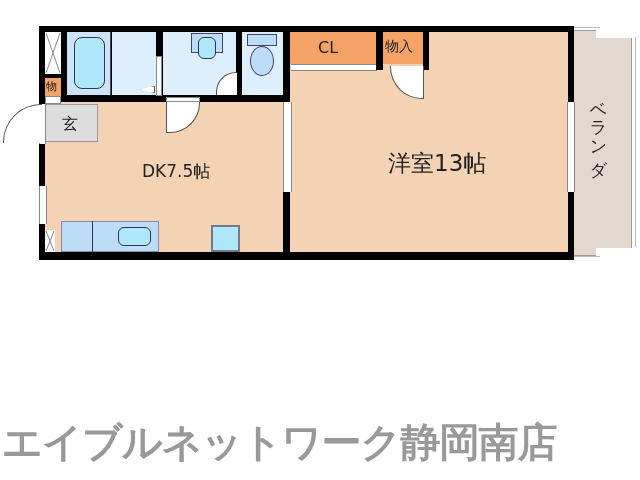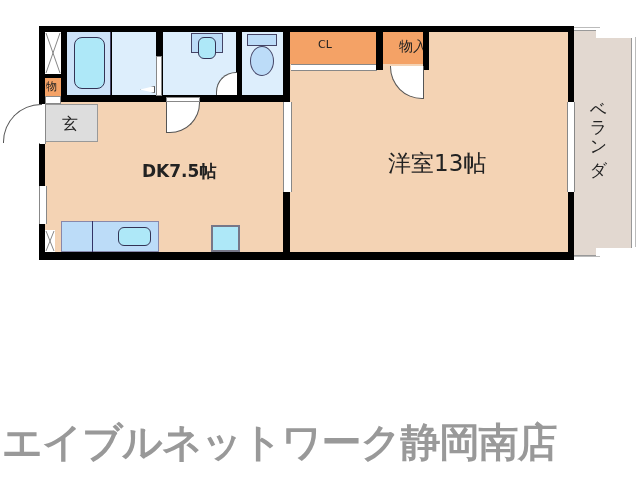--- a/index.html
+++ b/index.html
@@ -20,31 +20,31 @@
 <div class="abs" style="left:572px; top:30px; width:60px; height:226px; background:#e2d8d0; border:1px solid #999;
             clip-path:polygon(0 0, 24px 0, 24px 8px, 60px 8px, 60px 218px, 24px 218px, 24px 226px, 0 226px);"></div>
 <div class="room-label" style="left:590px; top:90px; width:20px; font-size:17px; line-height:22px; writing-mode:vertical-rl; text-orientation:upright;">ベランダ</div>
 
 <div class="wall" style="left:39px; top:26px; width:535px; height:234px;"></div>
 
 <div class="abs" style="left:290px; top:32px; width:278px; height:220px; background:#f4d3b4;"></div>
 <div class="room-label" style="left:388px; top:148px; font-size:23px;">洋室13帖</div>
 
 <div class="abs" style="left:290px; top:32px; width:88px; height:32px; background:#f4a266;"></div>
-<div class="room-label" style="left:318px; top:38px; font-size:11px;">CL</div>
+<div class="room-label" style="left:318px; top:38px; font-size:16px;">CL</div>
 <div class="window-h" style="left:291px; top:64px; width:86px; height:5px;"></div>
 <div class="wall" style="left:376px; top:32px; width:7px; height:38px;"></div>
 
 <div class="abs" style="left:383px; top:32px; width:40px; height:32px; background:#f4a266;"></div>
-<div class="room-label" style="left:399px; top:38px; font-size:14px;">物入</div>
+<div class="room-label" style="left:385px; top:38px; font-size:14px;">物入</div>
 <div class="wall" style="left:423px; top:32px; width:6px; height:38px;"></div>
 <div class="door-swing" style="left:390px; top:66px; width:32px; height:32px; border-radius:0 0 0 32px; border-top:none; border-right:1px solid #555;"></div>
 
 <div class="abs" style="left:45px; top:102px; width:238px; height:150px; background:#f4d3b4;"></div>
-<div class="room-label" style="left:142px; top:160px; font-size:17px;font-weight:bold;">DK7.5帖</div>
+<div class="room-label" style="left:142px; top:160px; font-size:17px;">DK7.5帖</div>
 
 <div class="window" style="left:283px; top:102px; width:7px; height:90px;"></div>
 
 <div class="abs" style="left:45px; top:104px; width:53px; height:38px; background:#dddddd; border:1px solid #999;"></div>
 <div class="room-label" style="left:62px; top:114px; font-size:16px;">玄</div>
 
 <div class="abs" style="left:39px; top:104px; width:7px; height:40px; background:#fff; border-left:1px solid #888; border-right:1px solid #888;"></div>
 <div class="door-swing" style="left:3px; top:104px; width:38px; height:38px; border-radius:38px 0 0 0; border-bottom:none; border-right:none;"></div>
 
 <div class="abs" style="left:45px; top:78px; width:16px; height:18px; background:#f4a266;"></div>

